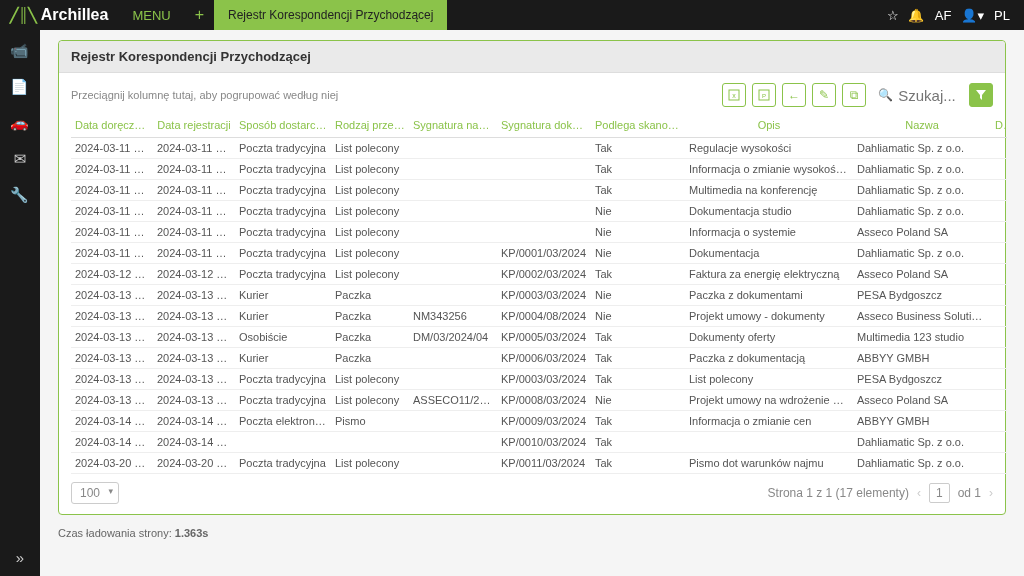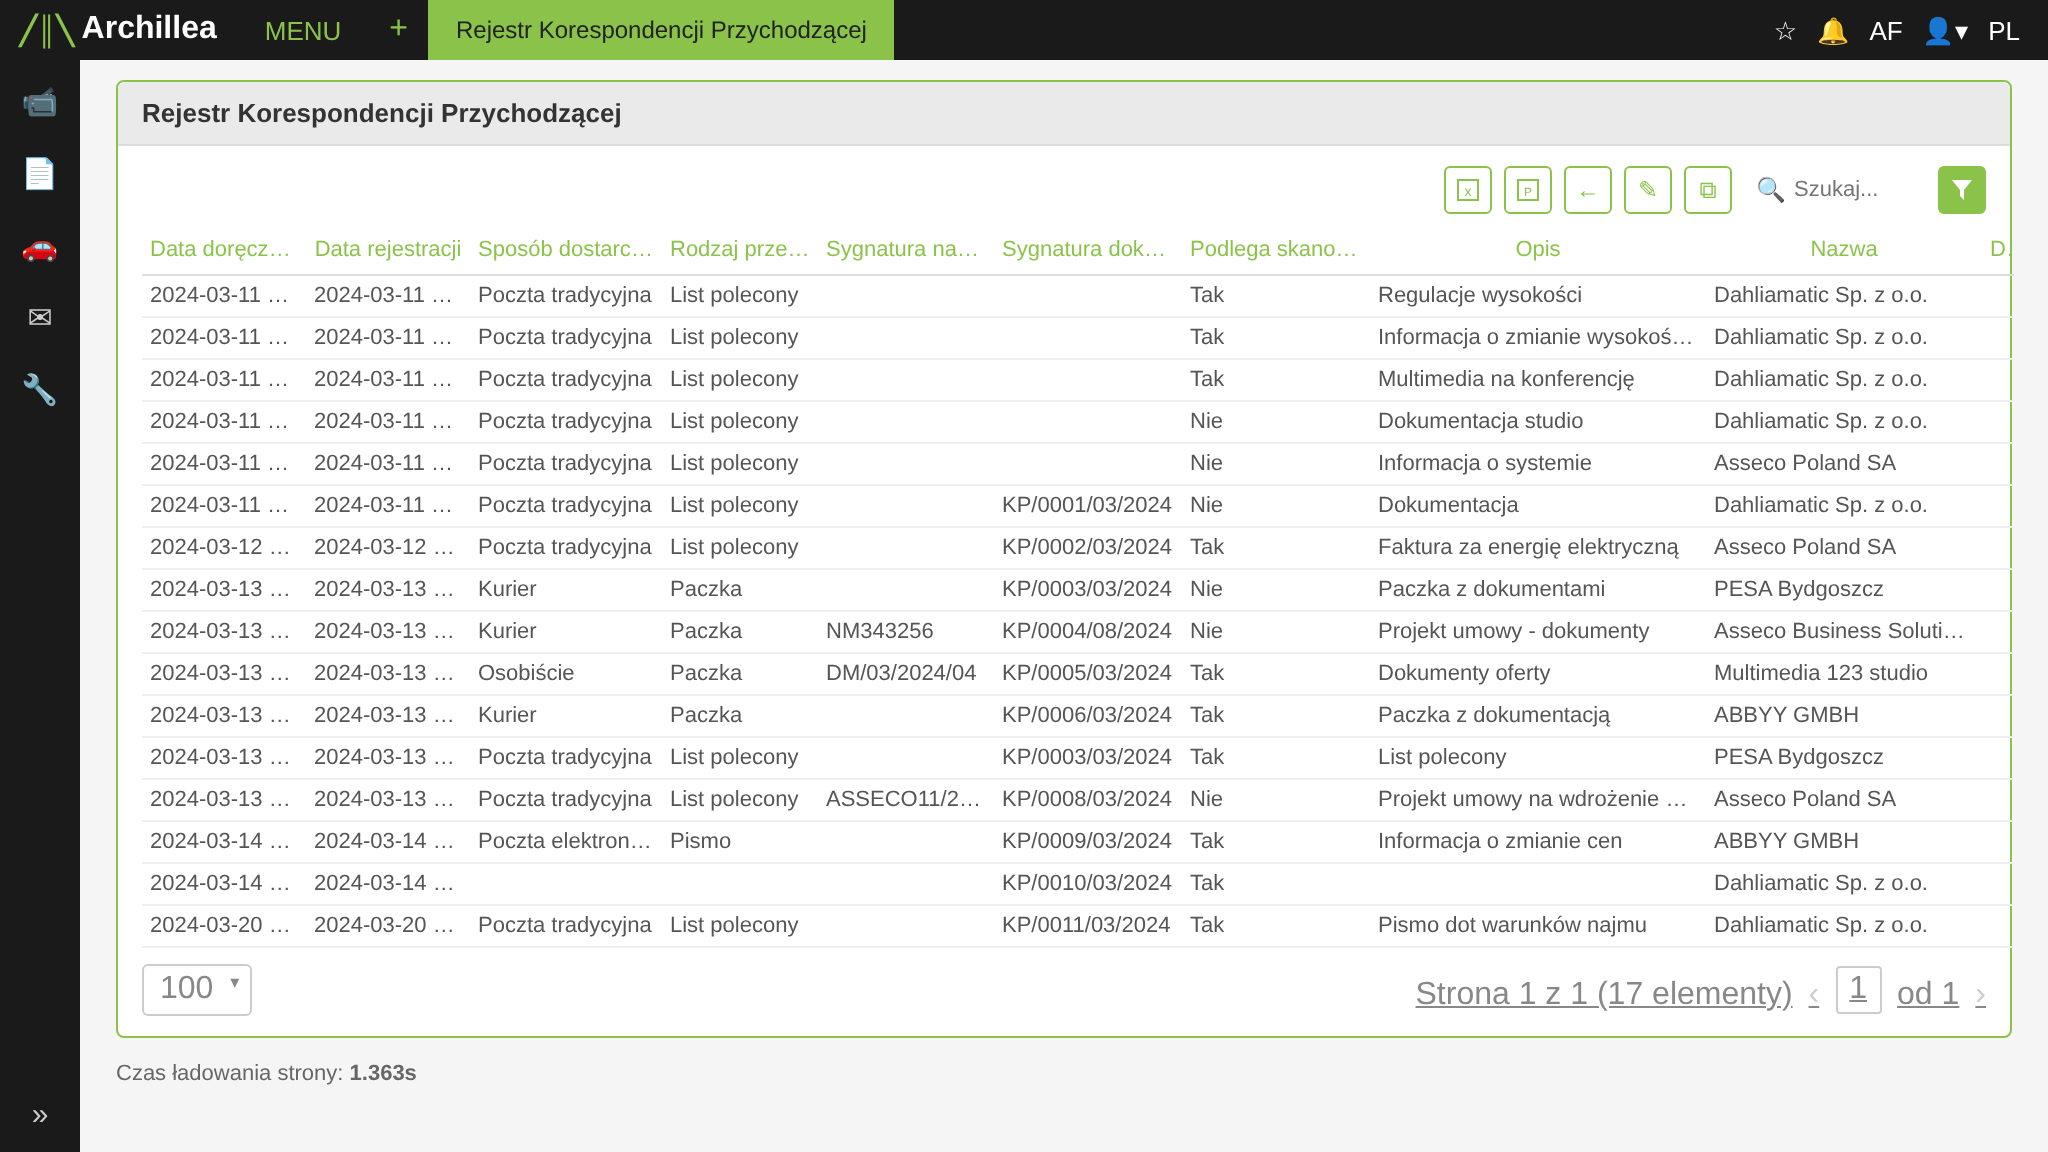--- a/index.html
+++ b/index.html
@@ -22,31 +22,31 @@
 .main { flex: 1; padding: 10px 18px; overflow: auto; }
 .panel { border: 1px solid #8BC34A; border-radius: 4px; background: #fff; }
 .panel-header { background: #eaeaea; padding: 8px 12px; font-size: 13px; font-weight: bold; color: #333; border-bottom: 1px solid #ddd; border-radius: 4px 4px 0 0; }
 .panel-body { padding: 10px 12px; }
 
 .toolbar { display: flex; align-items: center; margin-bottom: 6px; }
 .group-hint { color: #888; font-size: 11px; }
 .toolbar-right { margin-left: auto; display: flex; align-items: center; gap: 6px; }
 .icon-btn { border: 1px solid #8BC34A; color: #8BC34A; width: 24px; height: 24px; display: flex; align-items: center; justify-content: center; border-radius: 3px; cursor: pointer; font-size: 12px; background: #fff; }
 .search-wrap { display: flex; align-items: center; color: #aaa; gap: 4px; margin-left: 6px; }
-.search-input { border: none; outline: none; font-size: 11px; width: 60px; }
+.search-input { border: none; outline: none; font-size: 15px; width: 60px; text-align: center; }
 .filter-btn { border: 1px solid #8BC34A; background: #8BC34A; color: #fff; width: 24px; height: 24px; display: flex; align-items: center; justify-content: center; border-radius: 3px; cursor: pointer; margin-left: 6px; }
 
 table { width: 100%; border-collapse: collapse; font-size: 11px; table-layout: fixed; }
 th { color: #8BC34A; text-align: center; font-weight: normal; padding: 6px 4px; border-bottom: 1px solid #ddd; white-space: nowrap; overflow: hidden; text-overflow: ellipsis; }
 td { padding: 4px 4px; border-bottom: 1px solid #eee; color: #555; white-space: nowrap; overflow: hidden; text-overflow: ellipsis; }
 
-.table-footer { display: flex; align-items: center; margin-top: 8px; font-size: 16px; color: #888; }
+.table-footer { display: flex; align-items: center; margin-top: 8px; font-size: 12px; color: #888; }
 .page-size { border: 1px solid #ccc; padding: 3px 18px 3px 8px; border-radius: 3px; position: relative; cursor: pointer; background: #fff; }
 .page-size::after { content: '▾'; position: absolute; right: 5px; color: #888; font-size: 9px; }
-.pager { margin-left: auto; display: flex; align-items: flex-end; gap: 8px; text-decoration: underline; }
+.pager { margin-left: auto; display: flex; align-items: center; gap: 8px; }
 .page-num { border: 1px solid #ccc; padding: 2px 6px; border-radius: 2px; }
 .chev { color: #ccc; cursor: pointer; }
 
 .load-time { margin-top: 12px; font-size: 11px; color: #666; }
 </style>
 </head>
 <body>
 
 <div class="topbar">
   <div class="logo">
@@ -73,20 +73,21 @@
     <span class="side-icon">✉</span>
     <span class="side-icon">🔧</span>
     <span class="side-icon sidebar-bottom">»</span>
   </div>
 
   <div class="main">
     <div class="panel">
       <div class="panel-header">Rejestr Korespondencji Przychodzącej</div>
       <div class="panel-body">
         <div class="toolbar">
+          <span class="group-hint">Przeciągnij kolumnę tutaj, aby pogrupować według niej</span>
           <div class="toolbar-right">
             <div class="icon-btn">
                 <svg width="12" height="12" viewBox="0 0 12 12">
                   <rect x="1" y="1" width="10" height="10" fill="none" stroke="#8BC34A"></rect>
                   <text x="6" y="9" font-size="7" text-anchor="middle" fill="#8BC34A">x</text>
                 </svg>
               </div>
             <div class="icon-btn">
                 <svg width="12" height="12" viewBox="0 0 12 12">
                   <rect x="1" y="1" width="10" height="10" fill="none" stroke="#8BC34A"></rect>

